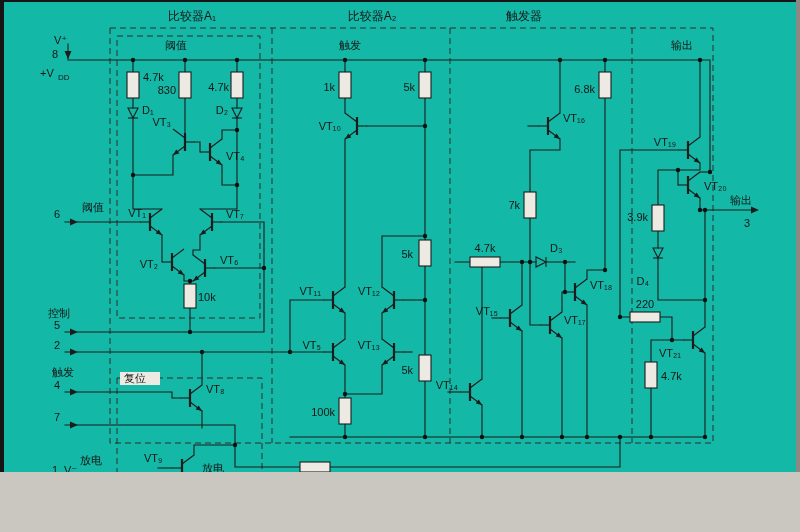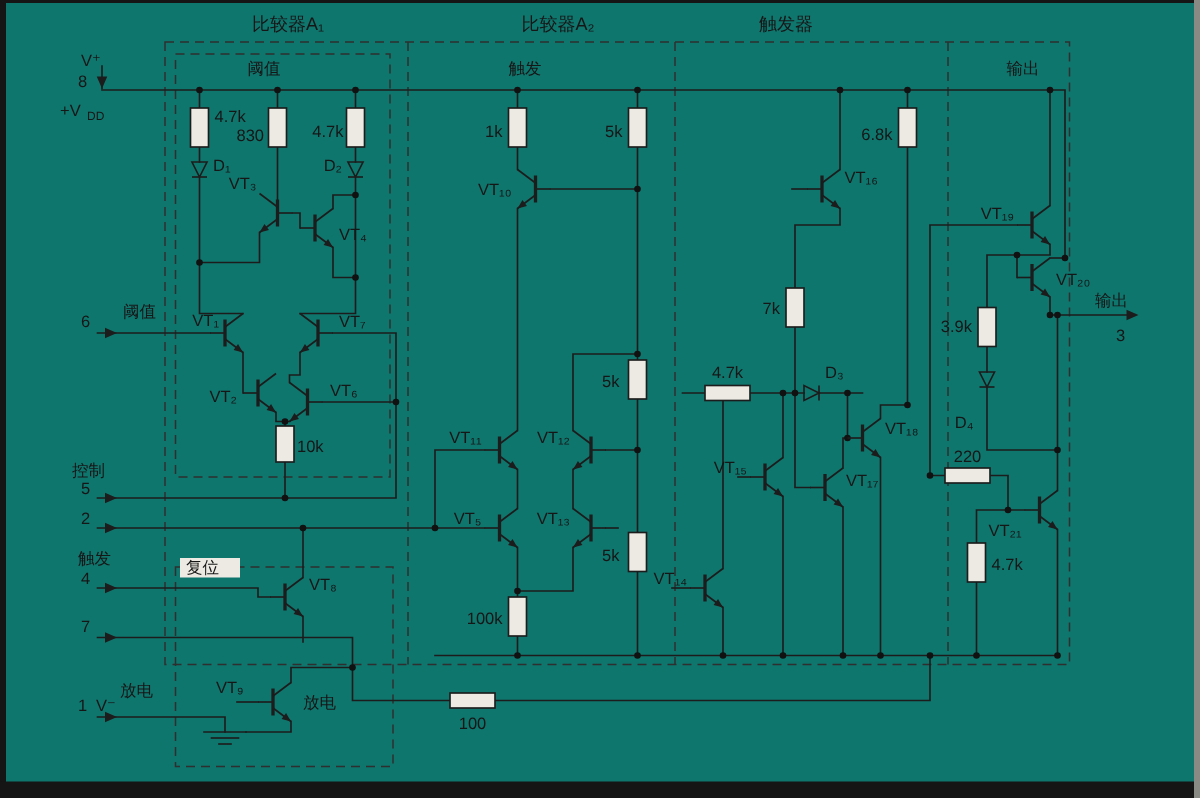--- a/index.html
+++ b/index.html
@@ -1,16 +1,16 @@
 <!DOCTYPE html>
 <html><head>
 <meta charset="utf-8">
 <style>
   html,body{margin:0;padding:0;background:#c9c7c0;}
-  .page{position:relative;width:800px;height:532px;background:#0f766e;overflow:hidden;text-decoration:underline;}
+  .page{position:relative;width:800px;height:472px;background:#14b8a6;overflow:hidden;text-decoration:underline;}
   svg{display:block;}
   svg text{font-family:"Liberation Sans","DejaVu Sans",sans-serif;fill:#161616;}
   .t12{font-size:12px;}
   .t11{font-size:11px;}
   .t8{font-size:8px;}
   .w{stroke:#1c1c1c;stroke-width:1.1;fill:none;stroke-linecap:square;}
   .dash{stroke:#2f2f2f;stroke-width:1;stroke-dasharray:6 4;fill:none;}
   .rr{fill:#edeae3;stroke:#1c1c1c;stroke-width:1.1;}
   .sym line{stroke:#1c1c1c;stroke-width:1.1;}
   .sym .bb{stroke-width:2.2;}

